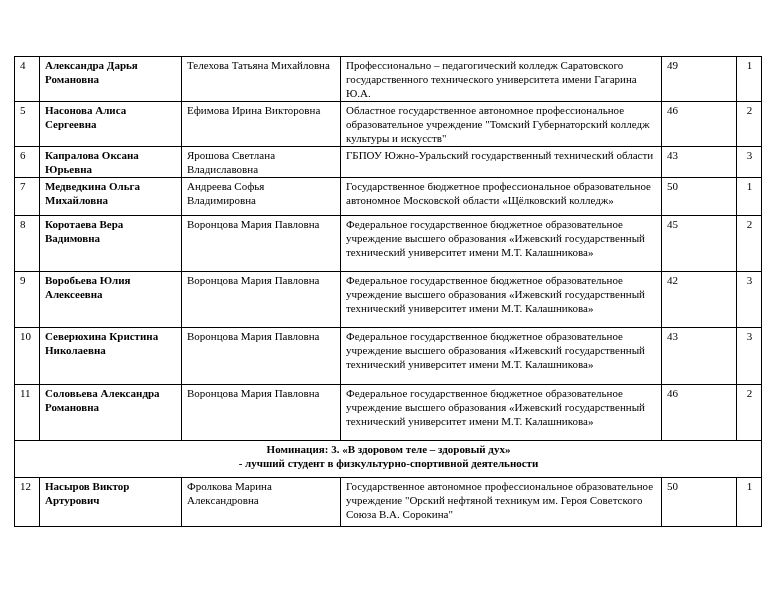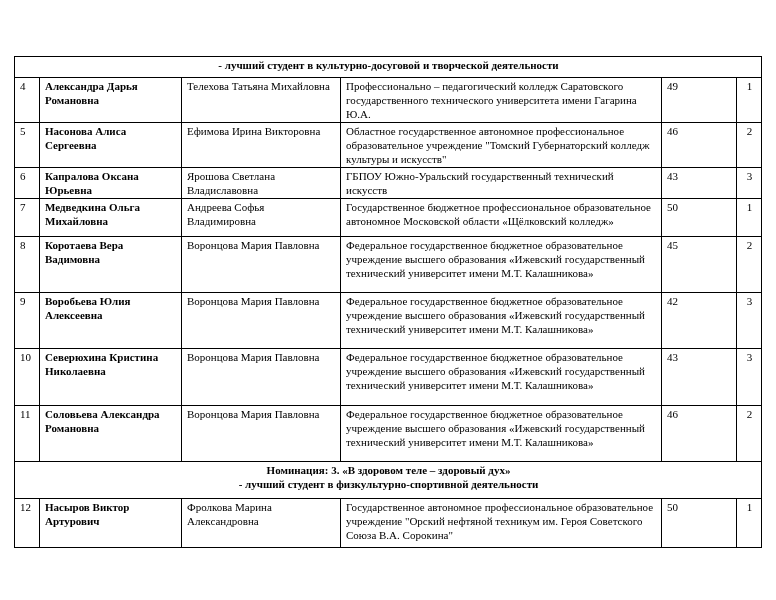--- a/index.html
+++ b/index.html
@@ -74,23 +74,20 @@
     <colgroup>
       <col style="width:25px">
       <col style="width:142px">
       <col style="width:159px">
       <col style="width:321px">
       <col style="width:75px">
       <col style="width:25px">
     </colgroup>
 
     <tbody>
-        <tr class="h-title">
-      <td colspan="6" class="section-cell">- лучший студент в культурно-досуговой и творческой деятельности</td>
-    </tr>
 
     <tr class="h-r4">
       <td class="c-num">4</td>
       <td class="c-student">Александра Дарья Романовна</td>
       <td class="c-mentor">Телехова Татьяна Михайловна</td>
       <td class="c-inst">Профессионально – педагогический колледж Саратовского государственного технического университета имени Гагарина Ю.А.</td>
       <td class="c-score">49</td>
       <td class="c-place">1</td>
     </tr>
 
@@ -100,21 +97,21 @@
       <td class="c-mentor">Ефимова Ирина Викторовна</td>
       <td class="c-inst">Областное государственное автономное профессиональное образовательное учреждение "Томский Губернаторский колледж культуры и искусств"</td>
       <td class="c-score">46</td>
       <td class="c-place">2</td>
     </tr>
 
     <tr class="h-r6">
       <td class="c-num">6</td>
       <td class="c-student">Капралова Оксана Юрьевна</td>
       <td class="c-mentor">Ярошова Светлана Владиславовна</td>
-      <td class="c-inst">ГБПОУ Южно-Уральский государственный технический искусств</td>
+      <td class="c-inst">ГБПОУ Южно-Уральский государственный технический области</td>
       <td class="c-score">43</td>
       <td class="c-place">3</td>
     </tr>
 
     <tr class="h-r7">
       <td class="c-num">7</td>
       <td class="c-student">Медведкина Ольга Михайловна</td>
       <td class="c-mentor">Андреева Софья Владимировна</td>
       <td class="c-inst">Государственное бюджетное профессиональное образовательное автономное Московской области «Щёлковский колледж»</td>
       <td class="c-score">50</td>

